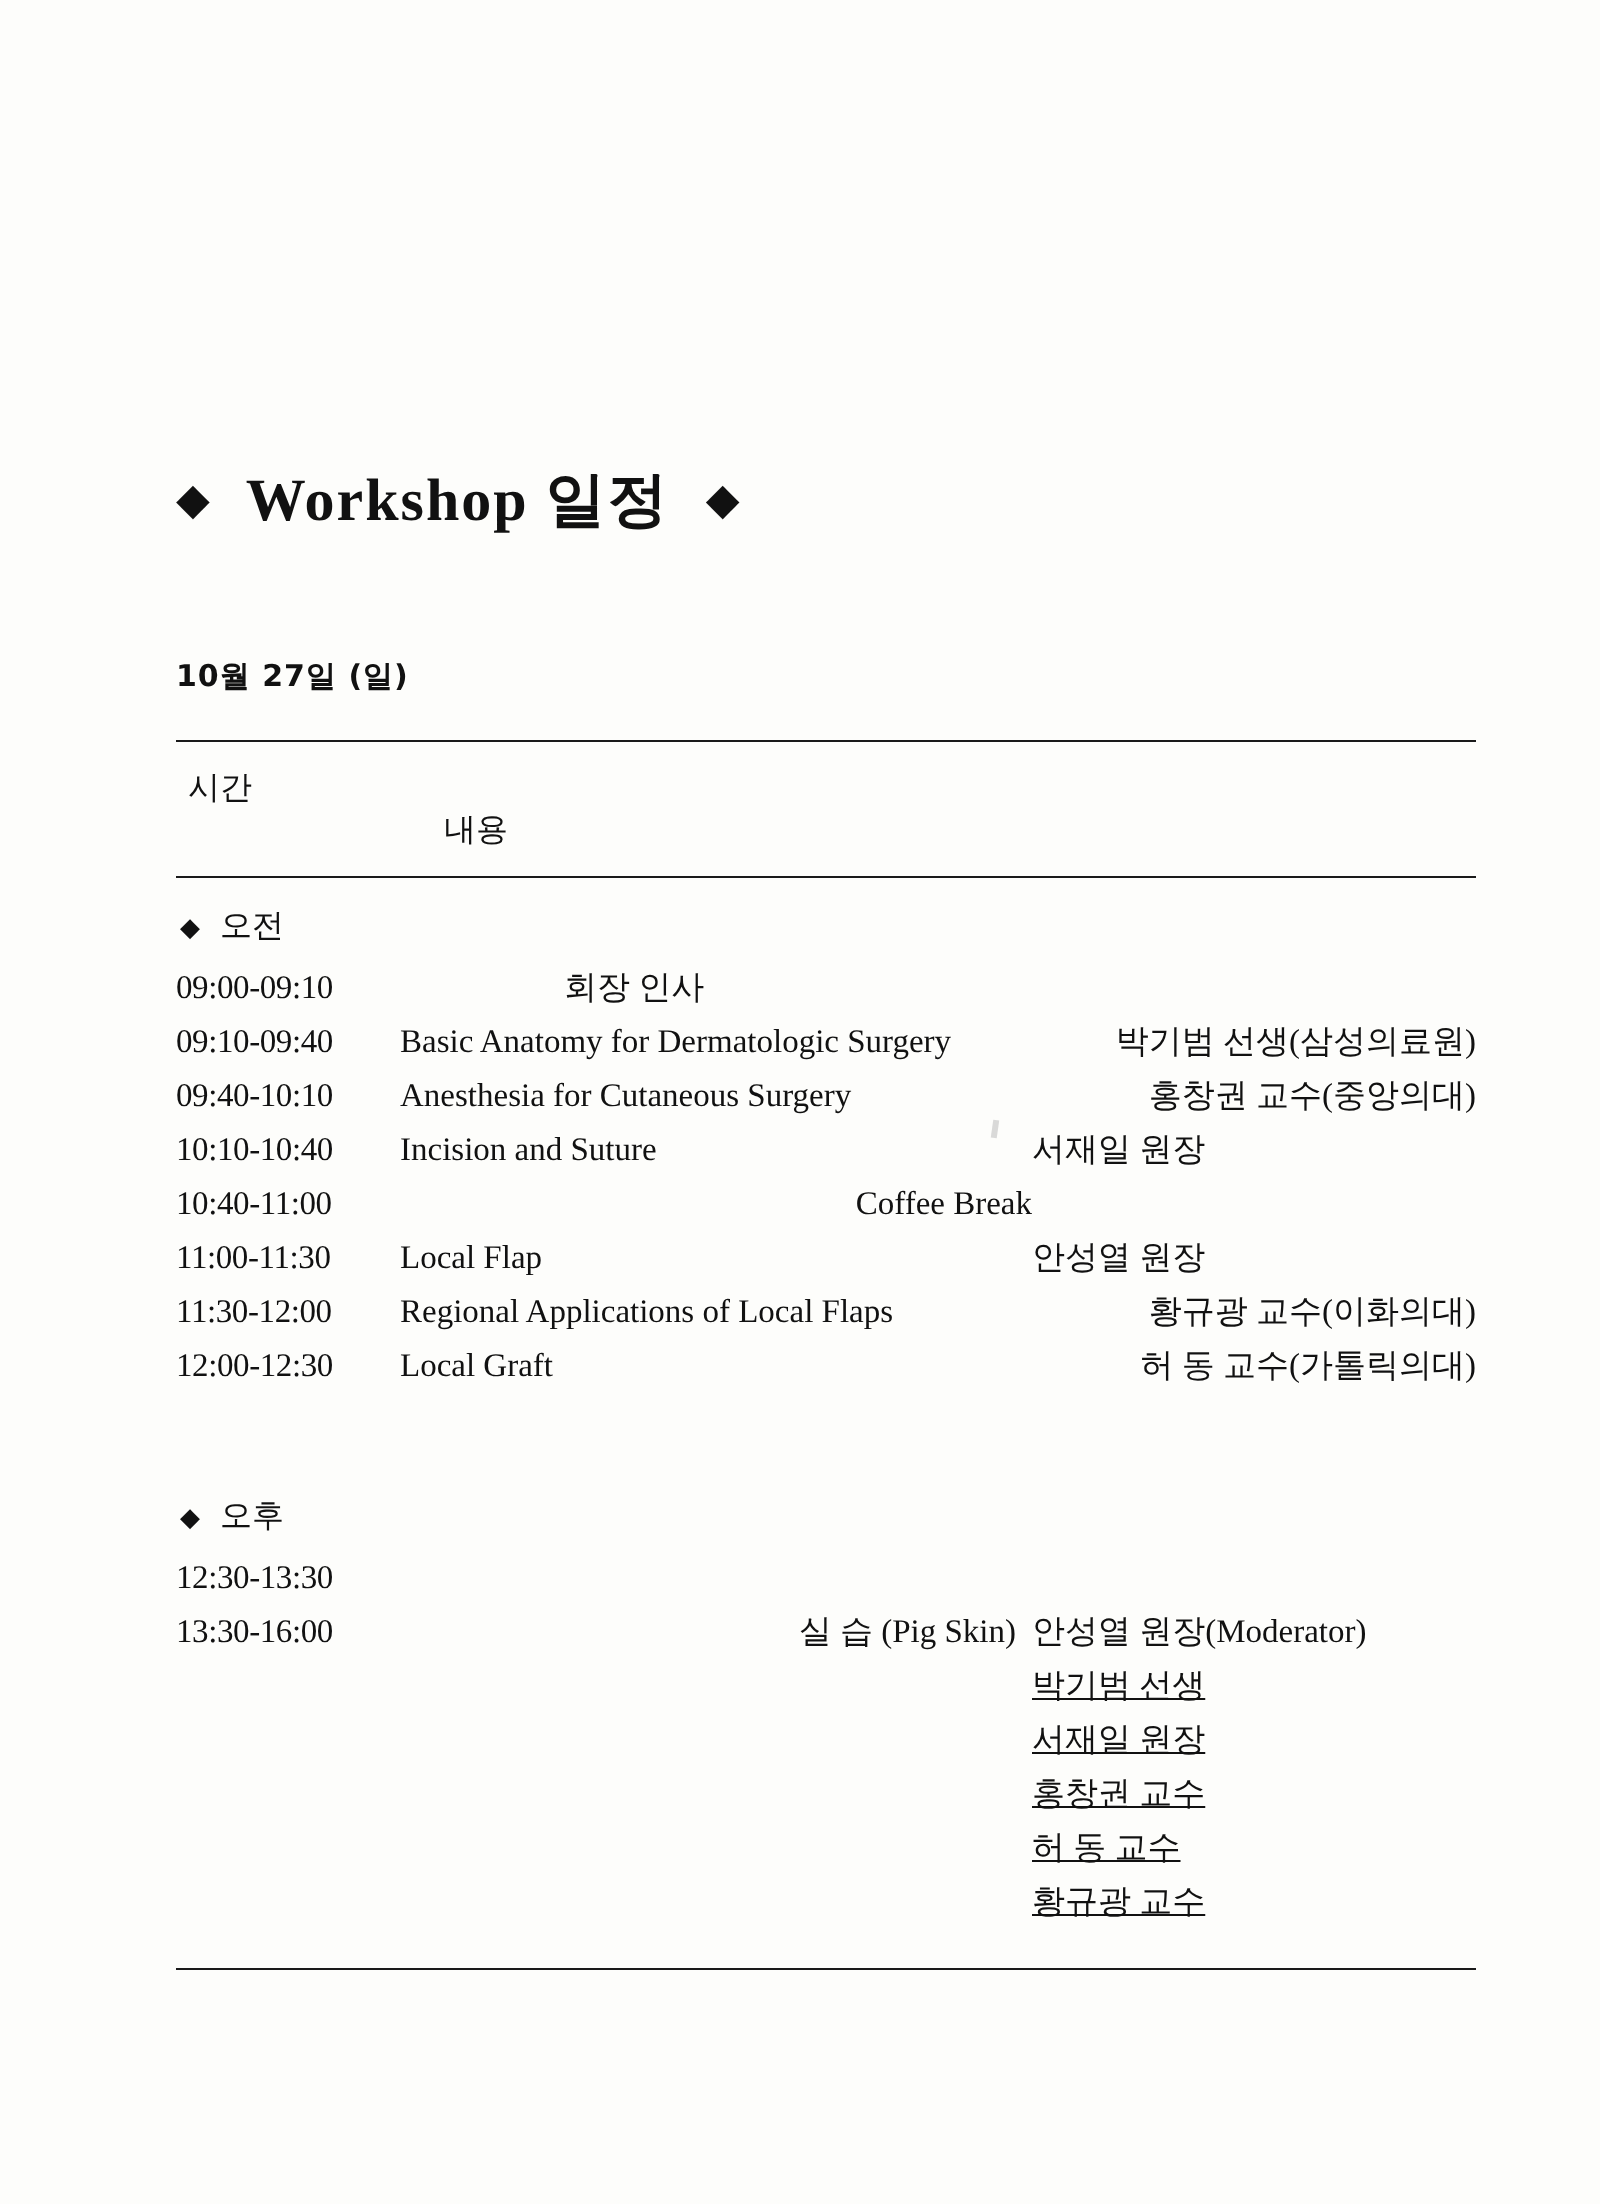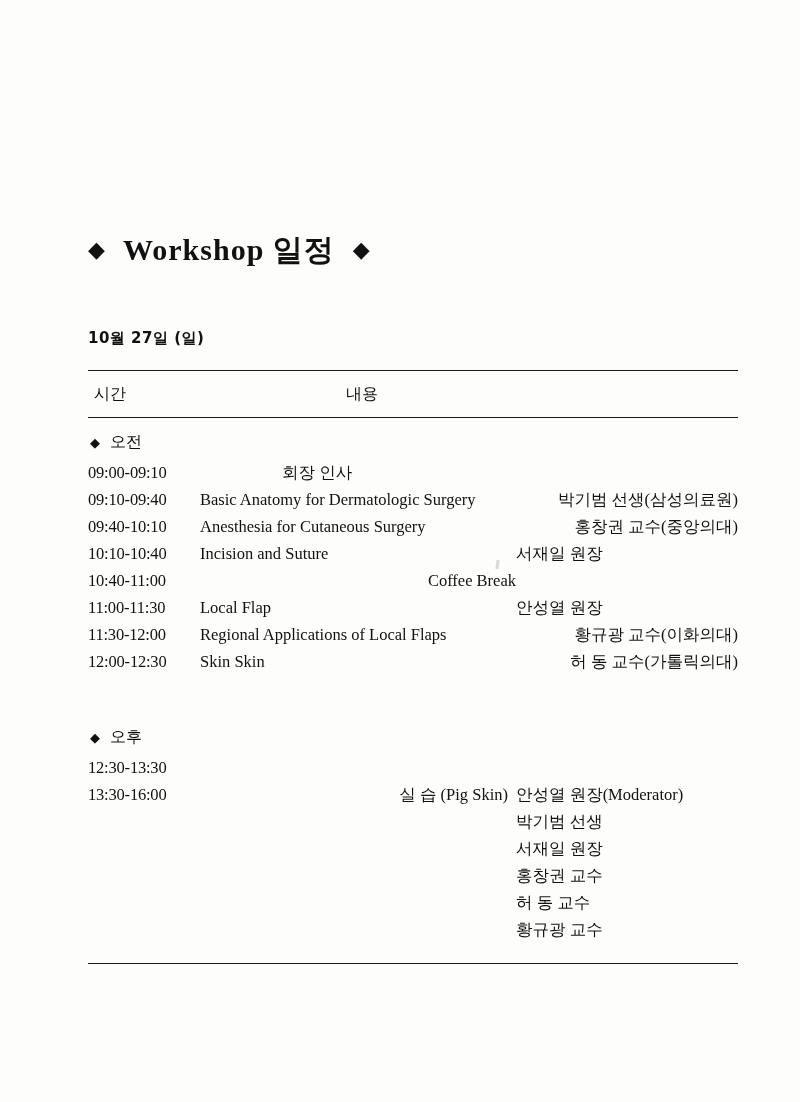--- a/index.html
+++ b/index.html
@@ -65,20 +65,21 @@
     border-top: 1.6px solid #1a1a1a;
     margin: 0;
   }
   .rule.thin {
     border-top: 1.1px solid #1a1a1a;
   }
   .head-row {
     display: flex;
     padding: 13px 0 12px 0;
     font-size: 16px;
+    flex-direction: column;
   }
   .head-time { width: 118px; padding-left: 6px; }
   .head-content { width: 300px; text-align: center; }
   .head-speaker { flex: 1; text-align: center; padding-right: 30px; }
 
   .section-head {
     display: flex;
     align-items: center;
     gap: 10px;
     padding: 14px 0 6px 2px;
@@ -125,20 +126,21 @@
   }
   .cell-speaker.midleft {
     text-align: left;
     padding-left: 8px;
   }
 
   .spacer-block { height: 34px; }
 
   .moderator-list {
     margin-top: 0;
+    text-decoration: underline;
   }
   .mod-row {
     display: flex;
     font-size: 16.5px;
     line-height: 27px;
   }
   .mod-row .cell-time { width: 112px; flex: 0 0 112px; }
   .mod-row .cell-content { flex: 1 1 auto; }
   .mod-row .cell-speaker { width: 222px; flex: 0 0 222px; text-align: left; padding-left: 8px; white-space: nowrap;}
 
@@ -216,21 +218,21 @@
         <div class="cell-content">Local Flap</div>
         <div class="cell-speaker midleft">안성열 원장</div>
       </div>
       <div class="row">
         <div class="cell-time">11:30-12:00</div>
         <div class="cell-content">Regional Applications of Local Flaps</div>
         <div class="cell-speaker">황규광 교수(이화의대)</div>
       </div>
       <div class="row">
         <div class="cell-time">12:00-12:30</div>
-        <div class="cell-content">Skin Skin</div>
+        <div class="cell-content">Local Graft</div>
         <div class="cell-speaker">허 동 교수(가톨릭의대)</div>
       </div>
     </div>
 
     <div class="spacer-block"></div>
 
     <div class="section-head">
       <span class="diamond-sm">◆</span>
       <span>오후</span>
     </div>

